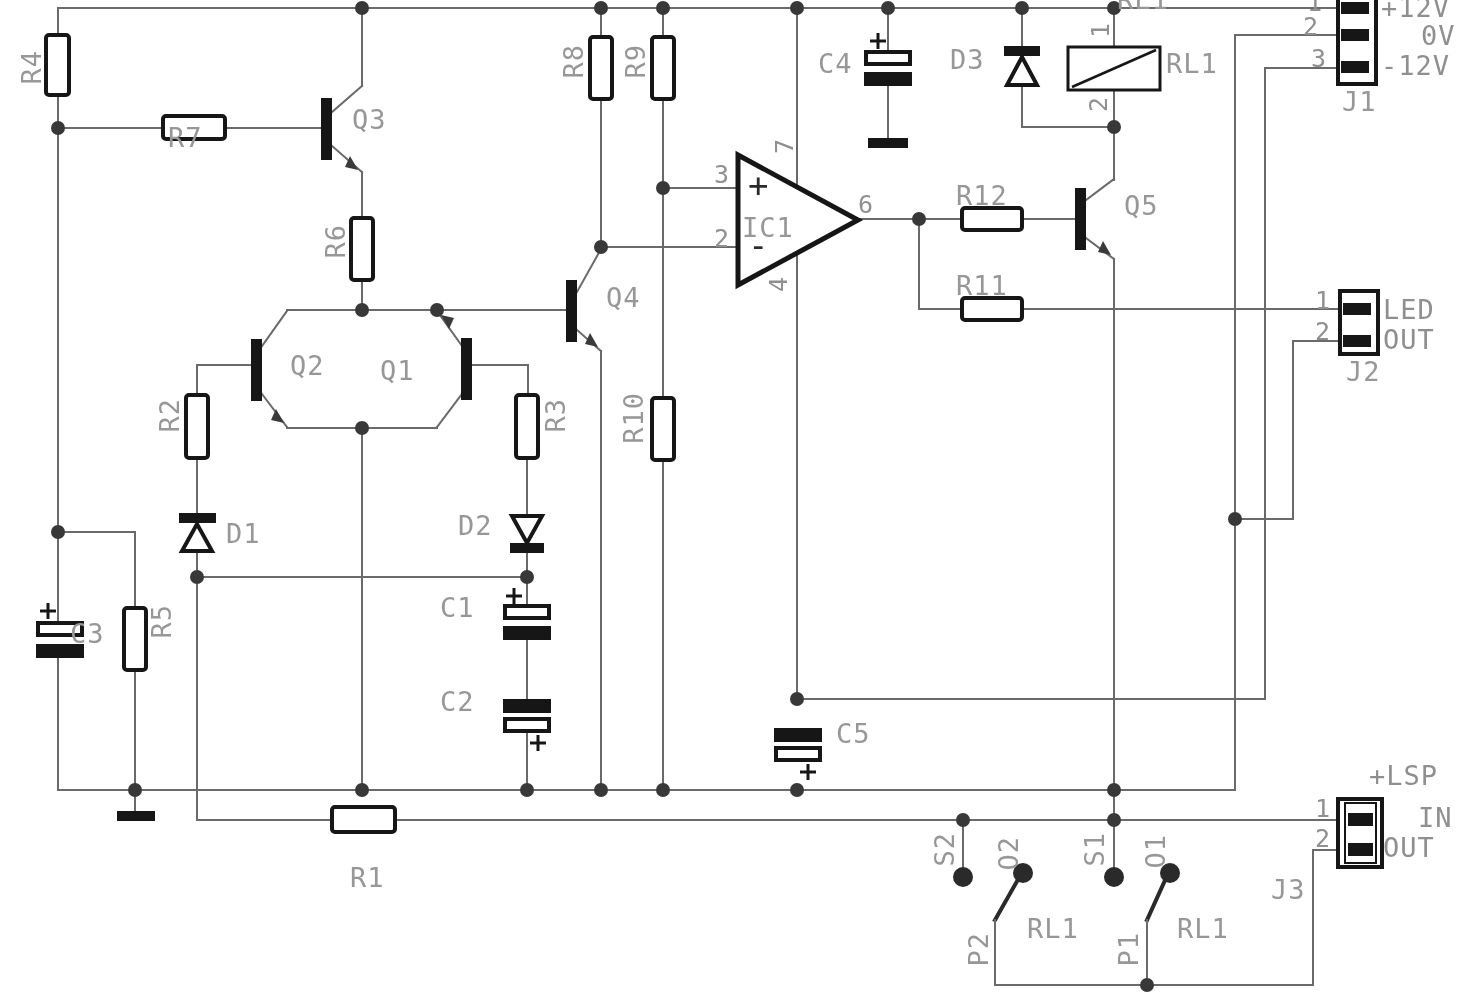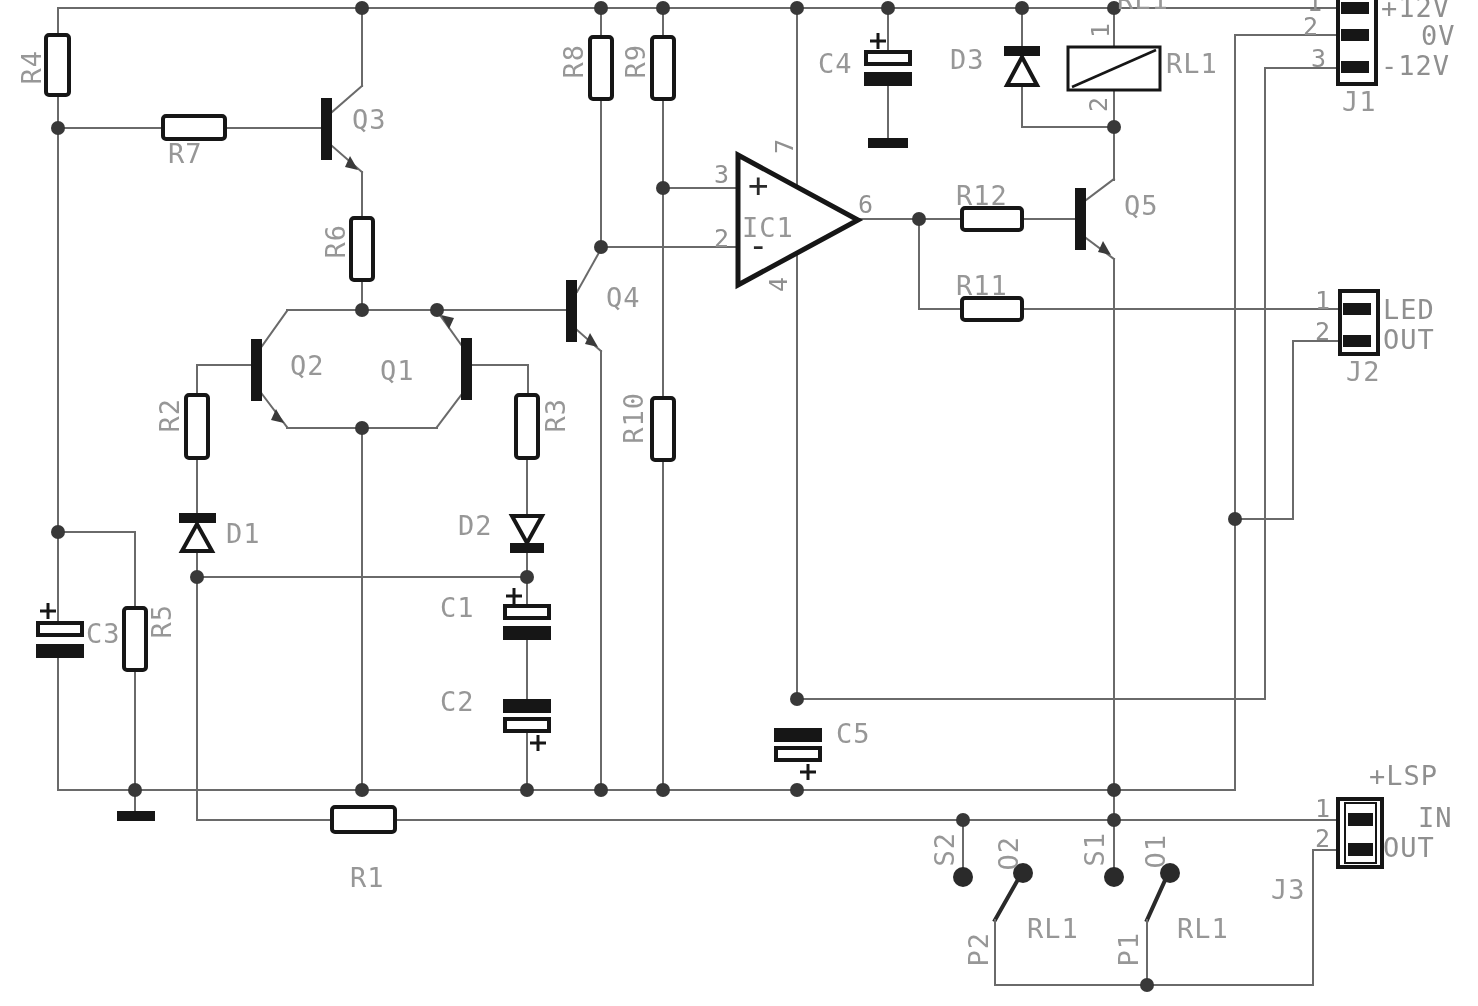--- a/index.html
+++ b/index.html
@@ -255,36 +255,36 @@
   </g>
   <g fill="#2a2a2a">
     <circle cx="963" cy="877" r="10"></circle>
     <circle cx="1023" cy="873" r="10"></circle>
     <circle cx="1114" cy="877" r="10"></circle>
     <circle cx="1170" cy="873" r="10"></circle>
   </g>
 </svg>
 
 <span class="lbl vl" style="left:18px;top:50px">R4</span>
-<span class="lbl" style="left:168px;top:140px">R7</span>
+<span class="lbl" style="left:168px;top:124px">R7</span>
 <span class="lbl" style="left:352px;top:106px">Q3</span>
 <span class="lbl vl" style="left:322px;top:224px">R6</span>
 <span class="lbl vl" style="left:560px;top:44px">R8</span>
 <span class="lbl vl" style="left:622px;top:44px">R9</span>
 <span class="lbl" style="left:290px;top:352px">Q2</span>
 <span class="lbl" style="left:380px;top:357px">Q1</span>
 <span class="lbl" style="left:606px;top:284px">Q4</span>
 <span class="lbl vl" style="left:156px;top:398px">R2</span>
 <span class="lbl vl" style="left:542px;top:398px">R3</span>
 <span class="lbl vl" style="left:620px;top:392px">R10</span>
 <span class="lbl" style="left:226px;top:520px">D1</span>
 <span class="lbl" style="left:458px;top:512px">D2</span>
 <span class="lbl" style="left:440px;top:594px">C1</span>
 <span class="lbl" style="left:440px;top:688px">C2</span>
-<span class="lbl" style="left:86px;top:620px">C3</span>
+<span class="lbl" style="left:70px;top:620px">C3</span>
 <span class="lbl vl" style="left:148px;top:604px">R5</span>
 <span class="lbl" style="left:350px;top:864px">R1</span>
 <span class="lbl" style="left:818px;top:50px">C4</span>
 <span class="lbl" style="left:836px;top:720px">C5</span>
 <span class="lbl" style="left:950px;top:46px">D3</span>
 
 <span class="lbl" style="left:742px;top:214px">IC1</span>
 <span class="lbl big" style="left:748px;top:168px">+</span>
 <span class="lbl big" style="left:748px;top:228px">-</span>
 <span class="lbl pin" style="left:714px;top:162px">3</span>

